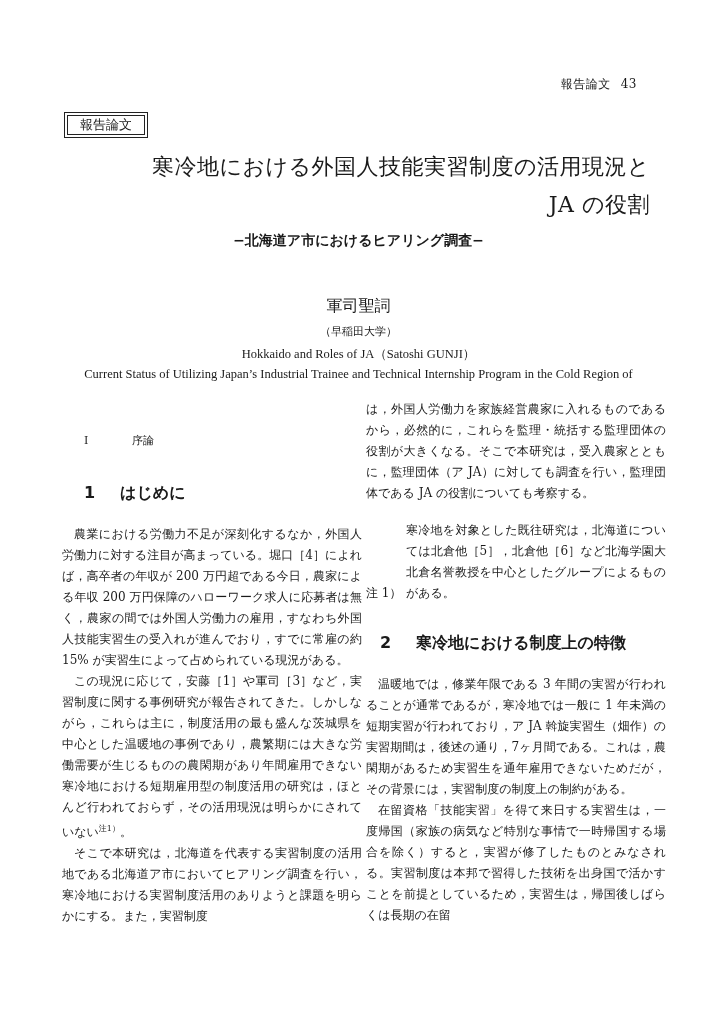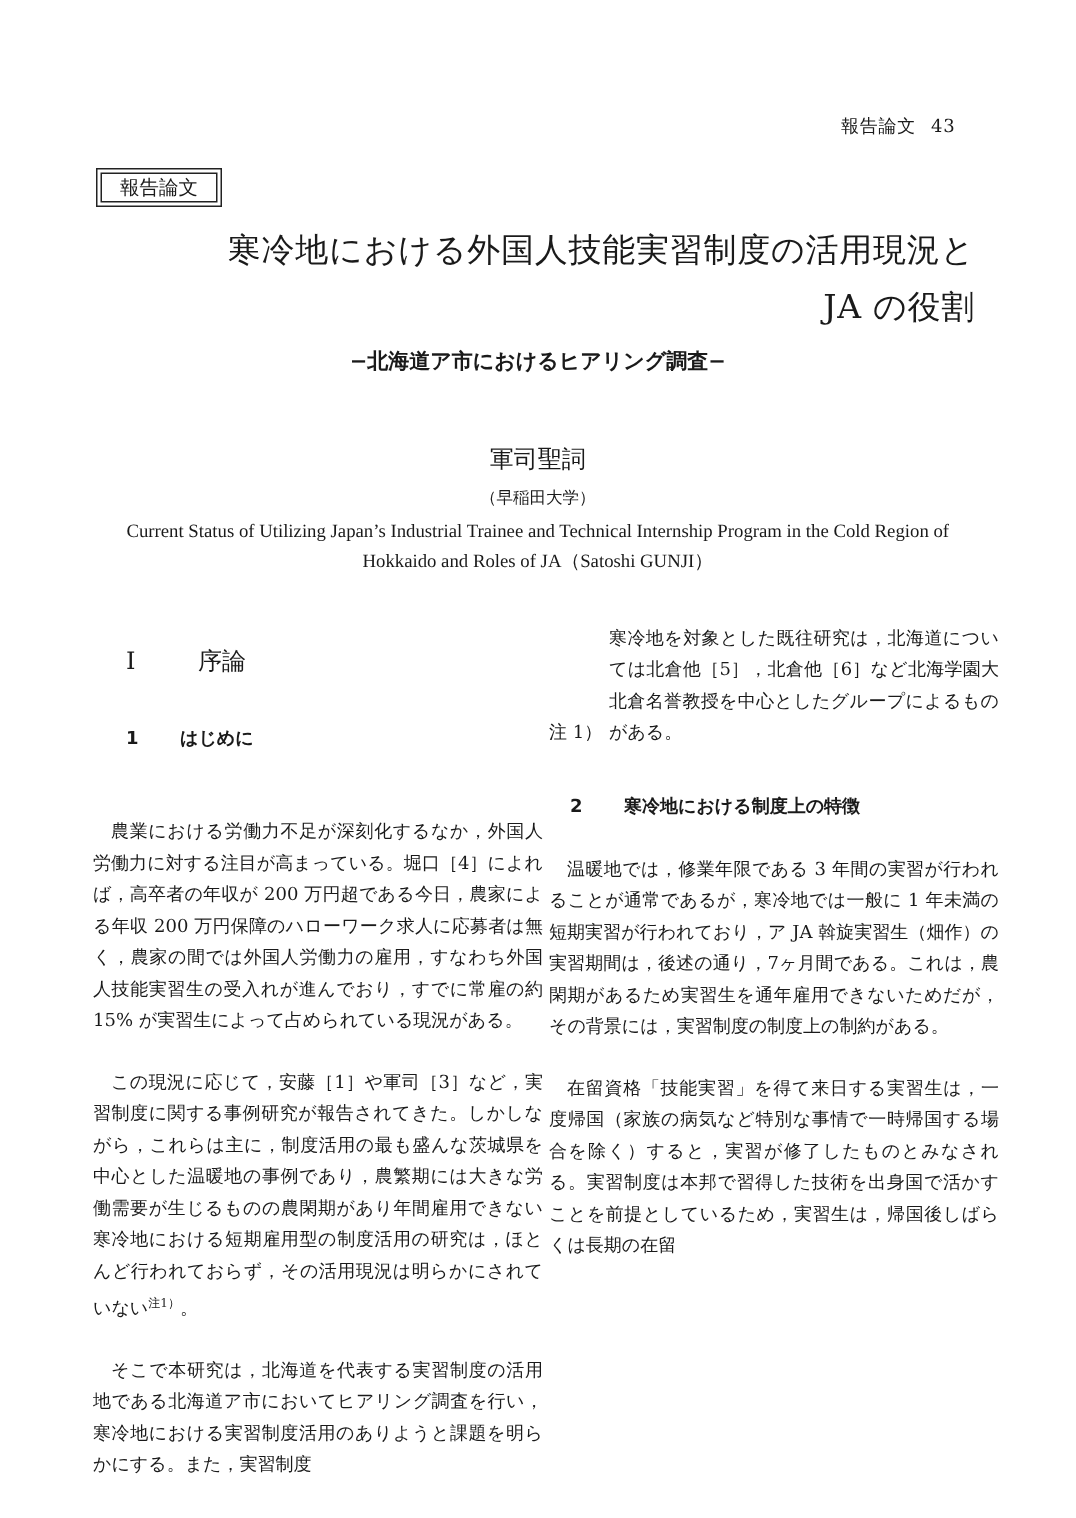--- a/index.html
+++ b/index.html
@@ -41,29 +41,29 @@
   }
   .en-title {
     position: absolute; top: 344px; left: 0; width: 717px; text-align: center;
     font-family: "Liberation Serif", serif; font-size: 12.5px; line-height: 20px;
   }
   .col {
     position: absolute; width: 300px; font-size: 12px; line-height: 21px;
   }
   .col.left { left: 62px; top: 426px; }
   .col.right { left: 366px; top: 399px; }
-  .sec1 { font-size: 16px; margin: 4px 0 0 22px; height: 30px; }
+  .sec1 { font-size: 11px; margin: 4px 0 0 22px; height: 30px; }
   .sec1 .num { display: inline-block; width: 48px; }
   .subsec {
-    font-family: "DejaVu Sans", "Liberation Sans", sans-serif; font-size: 12px; font-weight: bold;
+    font-family: "DejaVu Sans", "Liberation Sans", sans-serif; font-size: 16px; font-weight: bold;
     margin: 22px 0 0 22px; height: 20px;
   }
   .subsec .num { display: inline-block; width: 36px; }
   .para { text-align: justify; text-justify: inter-character; margin: 0; }
-  .para.indent { text-indent: 1em; margin-top: 20px; }
+  .para.indent { text-indent: 1em; }
   .gap-sec { height: 22px; }
   .note { margin: 16px 0 0 0; display: flex; align-items: flex-end; }
   .note .nlabel { width: 40px; flex: none; }
   .note .ntext { flex: 1; text-align: justify; }
   .subsec.r { margin: 28px 0 22px 14px; }
   sup { font-size: 8px; }
 </style>
 </head>
 <body>
 
@@ -76,38 +76,39 @@
 </div>
 
 <div class="title l1">寒冷地における外国人技能実習制度の活用現況と</div>
 <div class="title l2">JA の役割</div>
 <div class="subtitle">−北海道ア市におけるヒアリング調査−</div>
 
 <div class="author">軍司聖詞</div>
 <div class="affil">（早稲田大学）</div>
 
 <div class="en-title">
+  <div>Hokkaido and Roles of JA（Satoshi GUNJI）</div>
   <div>Current Status of Utilizing Japan’s Industrial Trainee and Technical Internship Program in the Cold Region of</div>
-  <div>Hokkaido and Roles of JA（Satoshi GUNJI）</div>
 </div>
 
 <div class="col left">
   <div class="sec1">
     <span class="num">Ⅰ</span><span>序論</span>
   </div>
   <div class="subsec">
     <span class="num">1</span><span>はじめに</span>
   </div>
   <div class="gap-sec"></div>
   <p class="para indent">農業における労働力不足が深刻化するなか，外国人労働力に対する注目が高まっている。堀口［4］によれば，高卒者の年収が 200 万円超である今日，農家による年収 200 万円保障のハローワーク求人に応募者は無く，農家の間では外国人労働力の雇用，すなわち外国人技能実習生の受入れが進んでおり，すでに常雇の約 15% が実習生によって占められている現況がある。</p>
   <p class="para indent"><span>この現況に応じて，安藤［1］や軍司［3］など，実習制度に関する事例研究が報告されてきた。しかしながら，これらは主に，制度活用の最も盛んな茨城県を中心とした温暖地の事例であり，農繁期には大きな労働需要が生じるものの農閑期があり年間雇用できない寒冷地における短期雇用型の制度活用の研究は，ほとんど行われておらず，その活用現況は明らかにされていない</span><sup>注1）</sup><span>。</span></p>
   <p class="para indent">そこで本研究は，北海道を代表する実習制度の活用地である北海道ア市においてヒアリング調査を行い，寒冷地における実習制度活用のありようと課題を明らかにする。また，実習制度</p>
 </div>
 
 <div class="col right">
+  <p class="para">は，外国人労働力を家族経営農家に入れるものであるから，必然的に，これらを監理・統括する監理団体の役割が大きくなる。そこで本研究は，受入農家とともに，監理団体（ア JA）に対しても調査を行い，監理団体である JA の役割についても考察する。</p>
   <div class="note">
     <span class="nlabel">注 1）</span>
     <span class="ntext">寒冷地を対象とした既往研究は，北海道については北倉他［5］，北倉他［6］など北海学園大北倉名誉教授を中心としたグループによるものがある。</span>
   </div>
   <div class="subsec r">
     <span class="num">2</span><span>寒冷地における制度上の特徴</span>
   </div>
   <p class="para indent">温暖地では，修業年限である 3 年間の実習が行われることが通常であるが，寒冷地では一般に 1 年未満の短期実習が行われており，ア JA 斡旋実習生（畑作）の実習期間は，後述の通り，7ヶ月間である。これは，農閑期があるため実習生を通年雇用できないためだが，その背景には，実習制度の制度上の制約がある。</p>
   <p class="para indent">在留資格「技能実習」を得て来日する実習生は，一度帰国（家族の病気など特別な事情で一時帰国する場合を除く）すると，実習が修了したものとみなされる。実習制度は本邦で習得した技術を出身国で活かすことを前提としているため，実習生は，帰国後しばらくは長期の在留</p>
 </div>

